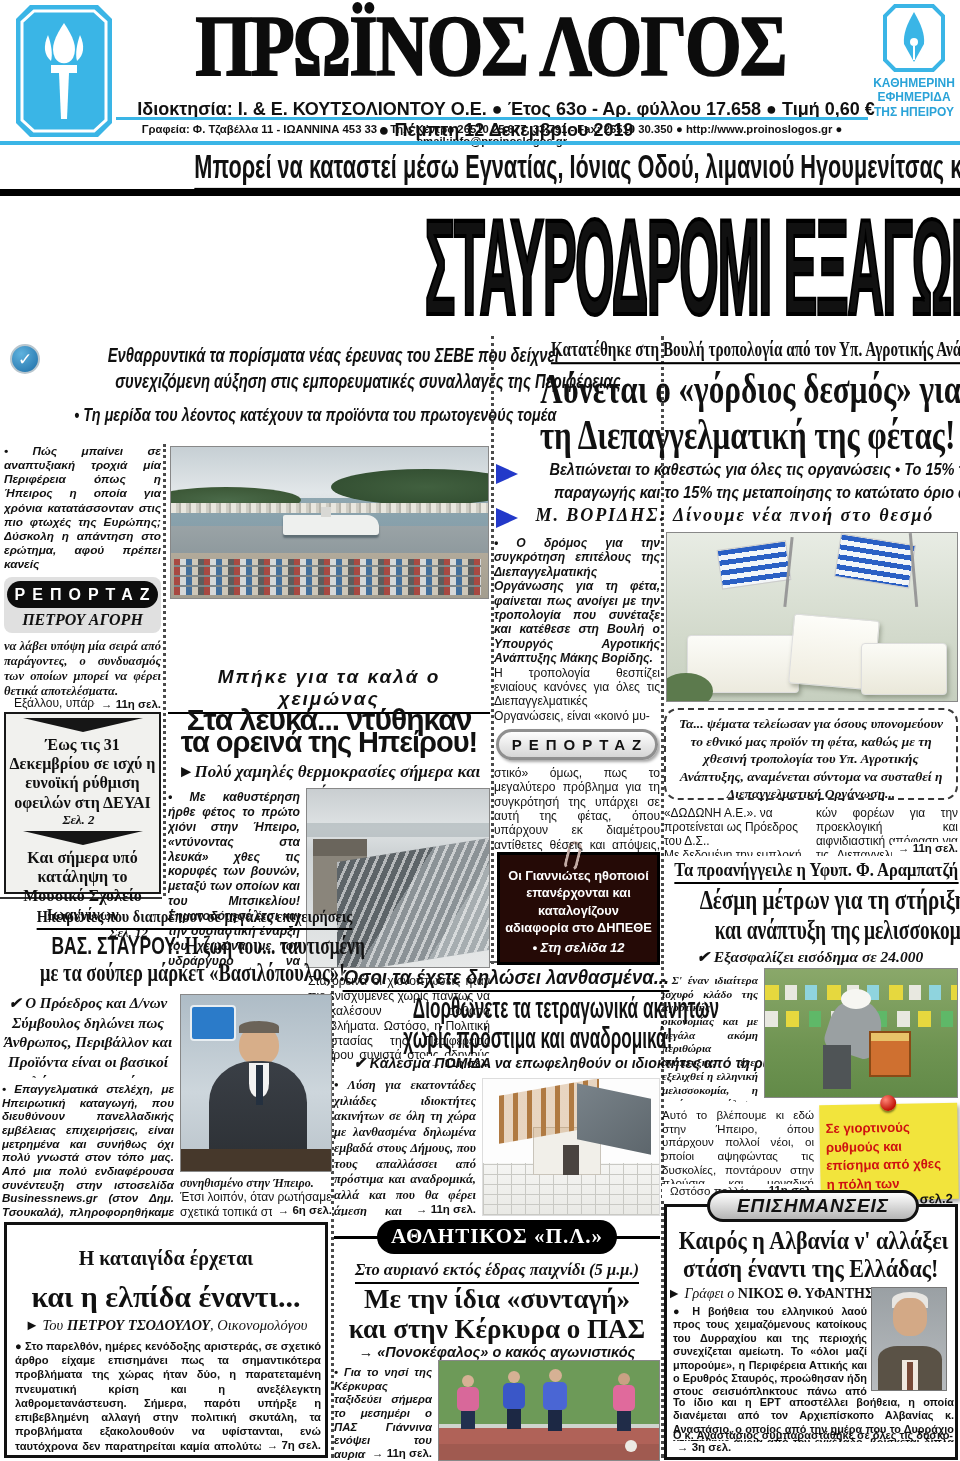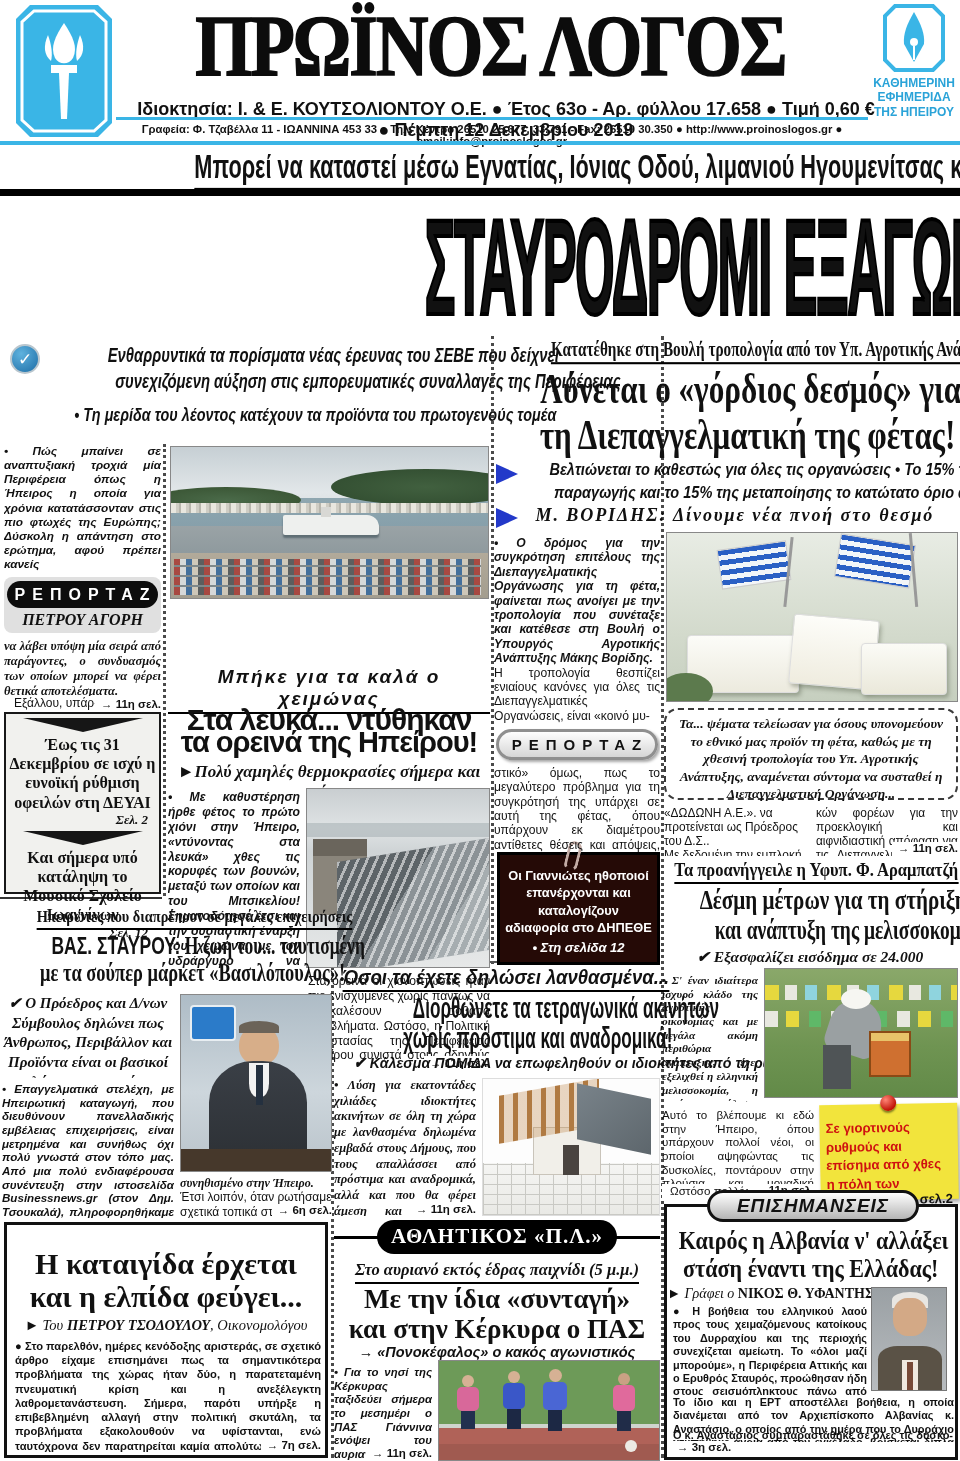--- a/index.html
+++ b/index.html
@@ -117,21 +117,21 @@
     <div class="just" style="font-size:11.8px;line-height:1.18;margin-top:3px">Το μόνο σίγουρο είναι ότι ο πρωτογενής τομέας της παραγωγής μπορεί να παίξει σημαντικό ρόλο στην προσπάθεια αυτή και να αποτελέσει κεντρικό πυλώνα ανάπτυξης, εφόσον φυσικά ληφθούν μέτρα για την αποφασιστική ενίσχυσή του.</div>
     <div class="abs" style="left:0;right:0;bottom:0;background:#fff;font-size:12px">
       <span style="padding-left:10px">Εξάλλου, υπάρ-</span>
       <span class="jmp">→ 11η σελ.</span>
     </div>
   </div>
 
   <div class="abs" style="left:4px;top:712px;width:157px;height:182px;border:2px solid #181818;background:#f1f1ee;padding:1px 3px">
     <div class="tri"></div>
     <div class="serif b ctr" style="font-size:16px;line-height:1.2">Έως τις 31 Δεκεμβρίου σε ισχύ η ευνοϊκή ρύθμιση οφειλών στη ΔΕΥΑΙ</div>
-    <div class="serif b it" style="font-size:13px;text-align:right;padding-right:8px">Σελ. 2</div>
+    <div class="serif b it" style="font-size:13px;text-align:center;padding-right:8px">Σελ. 2</div>
     <div class="tri"></div>
     <div class="serif b ctr" style="font-size:16px;line-height:1.2">Και σήμερα υπό κατάληψη το Μουσικό Σχολείο Ιωαννίνων</div>
     <div class="serif b it" style="font-size:13px;text-align:right;padding-right:8px">Σελ. 12</div>
   </div>
 
   <div class="photo" style="left:170px;top:446px;width:319px;height:153px;
        background:linear-gradient(180deg,#c6cfd4 0%,#e2e7e9 30%,#dfe4e6 34%,#8fa7b0 34%,#87a0ab 52%,#9aa3a6 52%,#8f9a9e 70%,#b2aa9a 70%,#a39d8f 100%)">
     <div style="left:160px;top:22px;width:190px;height:36px;background:radial-gradient(ellipse,#41603f,#2f4a2e);border-radius:50%"></div>
     <div style="left:-20px;top:40px;width:150px;height:26px;background:radial-gradient(ellipse,#4a6a49,#36502f);border-radius:50%"></div>
     <div style="left:0;top:56px;width:100%;height:10px;background:repeating-linear-gradient(90deg,#e9e7df 0 5px,#cfcdc4 5px 8px,#b8b6ad 8px 10px)"></div>
@@ -348,22 +348,22 @@
     </div>
     <div class="abs" style="left:158px;top:244px;width:138px;height:96px;background:#f2e43c;transform:rotate(-1deg);
          box-shadow:2px 3px 4px rgba(0,0,0,.35);padding:14px 6px 4px">
       <div class="pin"></div>
       <span class="b" style="color:#cf1110;font-size:13.2px;line-height:1.25">Σε γιορτινούς ρυθμούς και επίσημα από χθες η πόλη των Ιωαννίνων</span>
       <span class="b" style="color:#111;font-size:13px;float:right">σελ.2</span>
     </div>
   </div>
 
   <div class="abs" style="left:4px;top:1222px;width:324px;height:236px;border:3px solid #111">
-    <div class="abs ctr serif b" style="left:0;top:22px;width:100%;font-size:30px">Η καταιγίδα έρχεται</div>
-    <div class="abs ctr serif b" style="left:0;top:55px;width:100%;font-size:30px">και η ελπίδα φεύγει...</div>
+    <div class="abs ctr serif b" style="left:0;top:22px;width:100%;font-size:20px">Η καταιγίδα έρχεται</div>
+    <div class="abs ctr serif b" style="left:0;top:55px;width:100%;font-size:30px">και η ελπίδα έναντι...</div>
     <div class="abs" style="left:0;top:92px;width:100%;text-align:center;font-size:14.5px">
       <span class="serif it">► Του </span><span class="serif b it">ΠΕΤΡΟΥ ΤΣΟΔΟΥΛΟΥ</span><span class="serif it">, Οικονομολόγου</span>
     </div>
     <div class="colbox b just" style="left:8px;top:114px;width:306px;height:114px;font-size:11.2px;line-height:1.27">
       <span>● Στο παρελθόν, ημέρες κενόδοξης αριστεράς, σε σχετικό άρθρο είχαμε επισημάνει πως τα σημαντικότερα προβλήματα της χώρας ήταν δύο, η παρατεταμένη πνευματική κρίση και η ανεξέλεγκτη λαθρομετανάστευση. Σήμερα, παρότι υπήρξε η επιβεβλημένη αλλαγή στην πολιτική σκυτάλη, τα προβλήματα εξακολουθούν να υφίστανται, ενώ ταυτόχρονα δεν παρατηρείται καμία απολύτως πρόθεση αντιμετώπισής τους. Το χειρότερο είναι πως οι τωρινοί κεντροδεξιοί εξουσιαστές συνεχίζουν την τακτική των προηγούμενων, δηλαδή δώστε θεάματα στον λαό και «σανό στα ζωντανά...». Τα όποια βήματα γίνονται για την επιστροφή στην κανονικότητα,</span>
       <span class="jmp it serif">→ 7η σελ.</span>
     </div>
   </div>
 
   <div class="abs" style="left:664px;top:1204px;width:294px;height:256px;border:3px solid #111">

